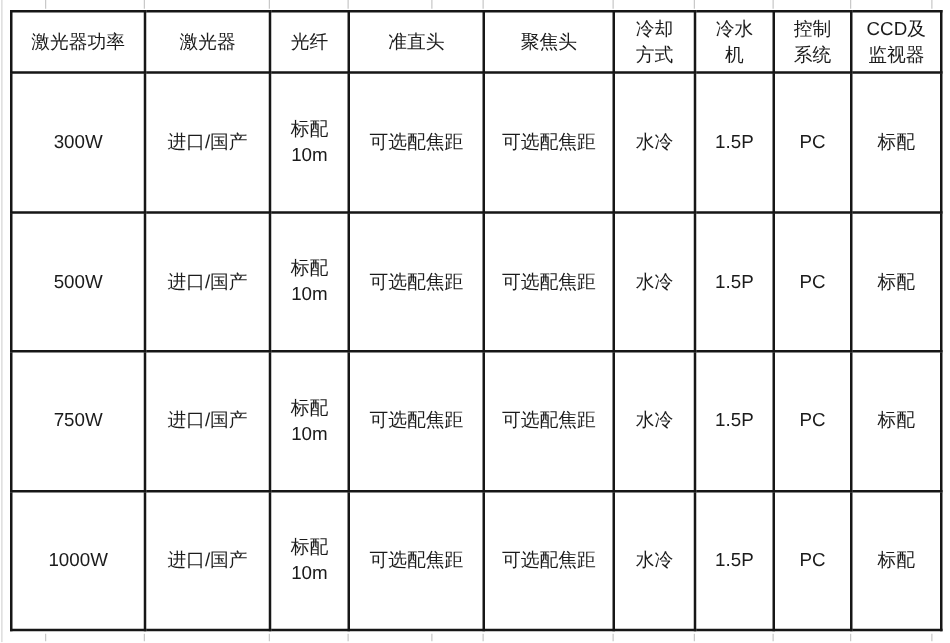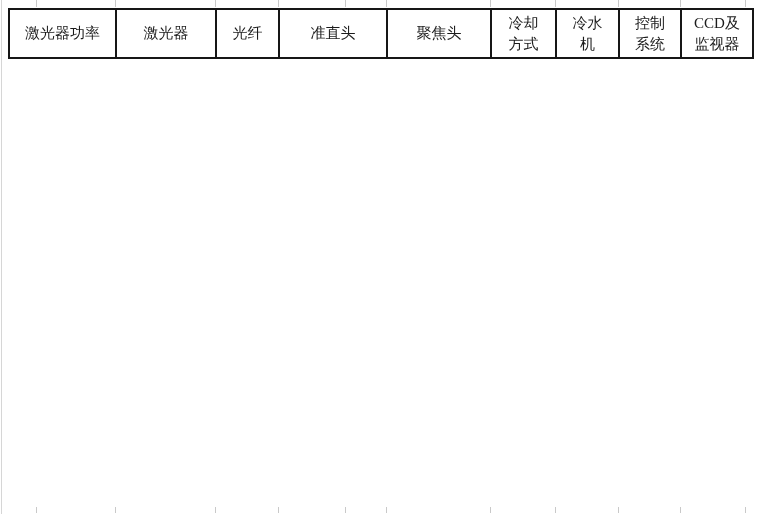--- a/index.html
+++ b/index.html
@@ -6,21 +6,21 @@
     margin: 0;
     padding: 0;
     background: #ffffff;
   }
   .canvas {
     position: relative;
     width: 760px;
     height: 514px;
     background: #ffffff;
     overflow: hidden;
-    font-family: Liberation Serif, serif;
+    font-family: Liberation Sans, sans-serif;
     color: #1b1b1b;
   }
   table.spec {
     position: absolute;
     left: 8px;
     top: 8px;
     width: 744px;
     height: 497px;
     border-collapse: collapse;
     table-layout: fixed;
@@ -94,20 +94,68 @@
 方式</th>
         <th>冷水
 机</th>
         <th>控制
 系统</th>
         <th>CCD及
 监视器</th>
       </tr>
     </thead>
     <tbody>
+      <tr>
+        <td>300W</td>
+        <td>进口/国产</td>
+        <td>标配
+10m</td>
+        <td>可选配焦距</td>
+        <td>可选配焦距</td>
+        <td>水冷</td>
+        <td>1.5P</td>
+        <td>PC</td>
+        <td>标配</td>
+      </tr>
+      <tr>
+        <td>500W</td>
+        <td>进口/国产</td>
+        <td>标配
+10m</td>
+        <td>可选配焦距</td>
+        <td>可选配焦距</td>
+        <td>水冷</td>
+        <td>1.5P</td>
+        <td>PC</td>
+        <td>标配</td>
+      </tr>
+      <tr>
+        <td>750W</td>
+        <td>进口/国产</td>
+        <td>标配
+10m</td>
+        <td>可选配焦距</td>
+        <td>可选配焦距</td>
+        <td>水冷</td>
+        <td>1.5P</td>
+        <td>PC</td>
+        <td>标配</td>
+      </tr>
+      <tr>
+        <td>1000W</td>
+        <td>进口/国产</td>
+        <td>标配
+10m</td>
+        <td>可选配焦距</td>
+        <td>可选配焦距</td>
+        <td>水冷</td>
+        <td>1.5P</td>
+        <td>PC</td>
+        <td>标配</td>
+      </tr>
     </tbody>
   </table>
 <div class="gridstub top" style="left: 36px;"></div>
     <div class="gridstub top" style="left: 115px;"></div>
     <div class="gridstub top" style="left: 215px;"></div>
     <div class="gridstub top" style="left: 278px;"></div>
     <div class="gridstub top" style="left: 345px;"></div>
     <div class="gridstub top" style="left: 386px;"></div>
     <div class="gridstub top" style="left: 490px;"></div>
     <div class="gridstub top" style="left: 555px;"></div>

